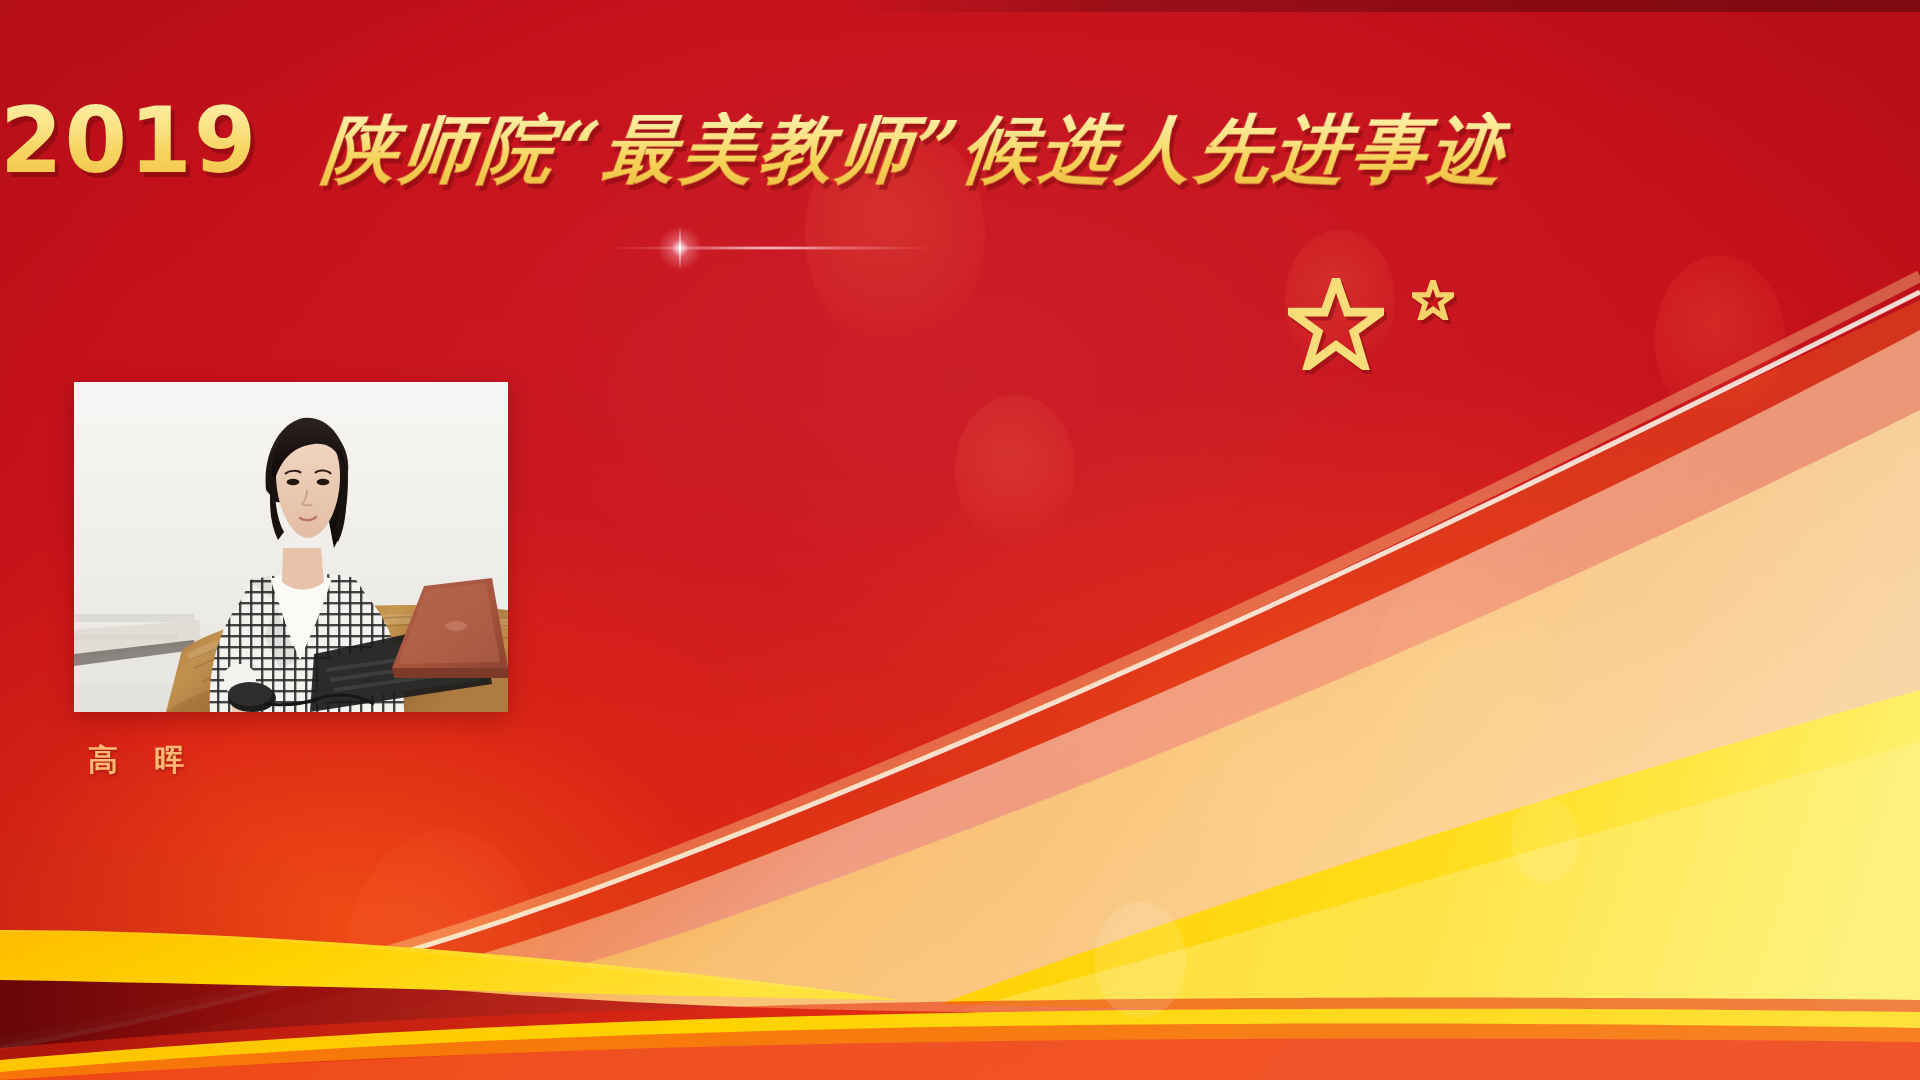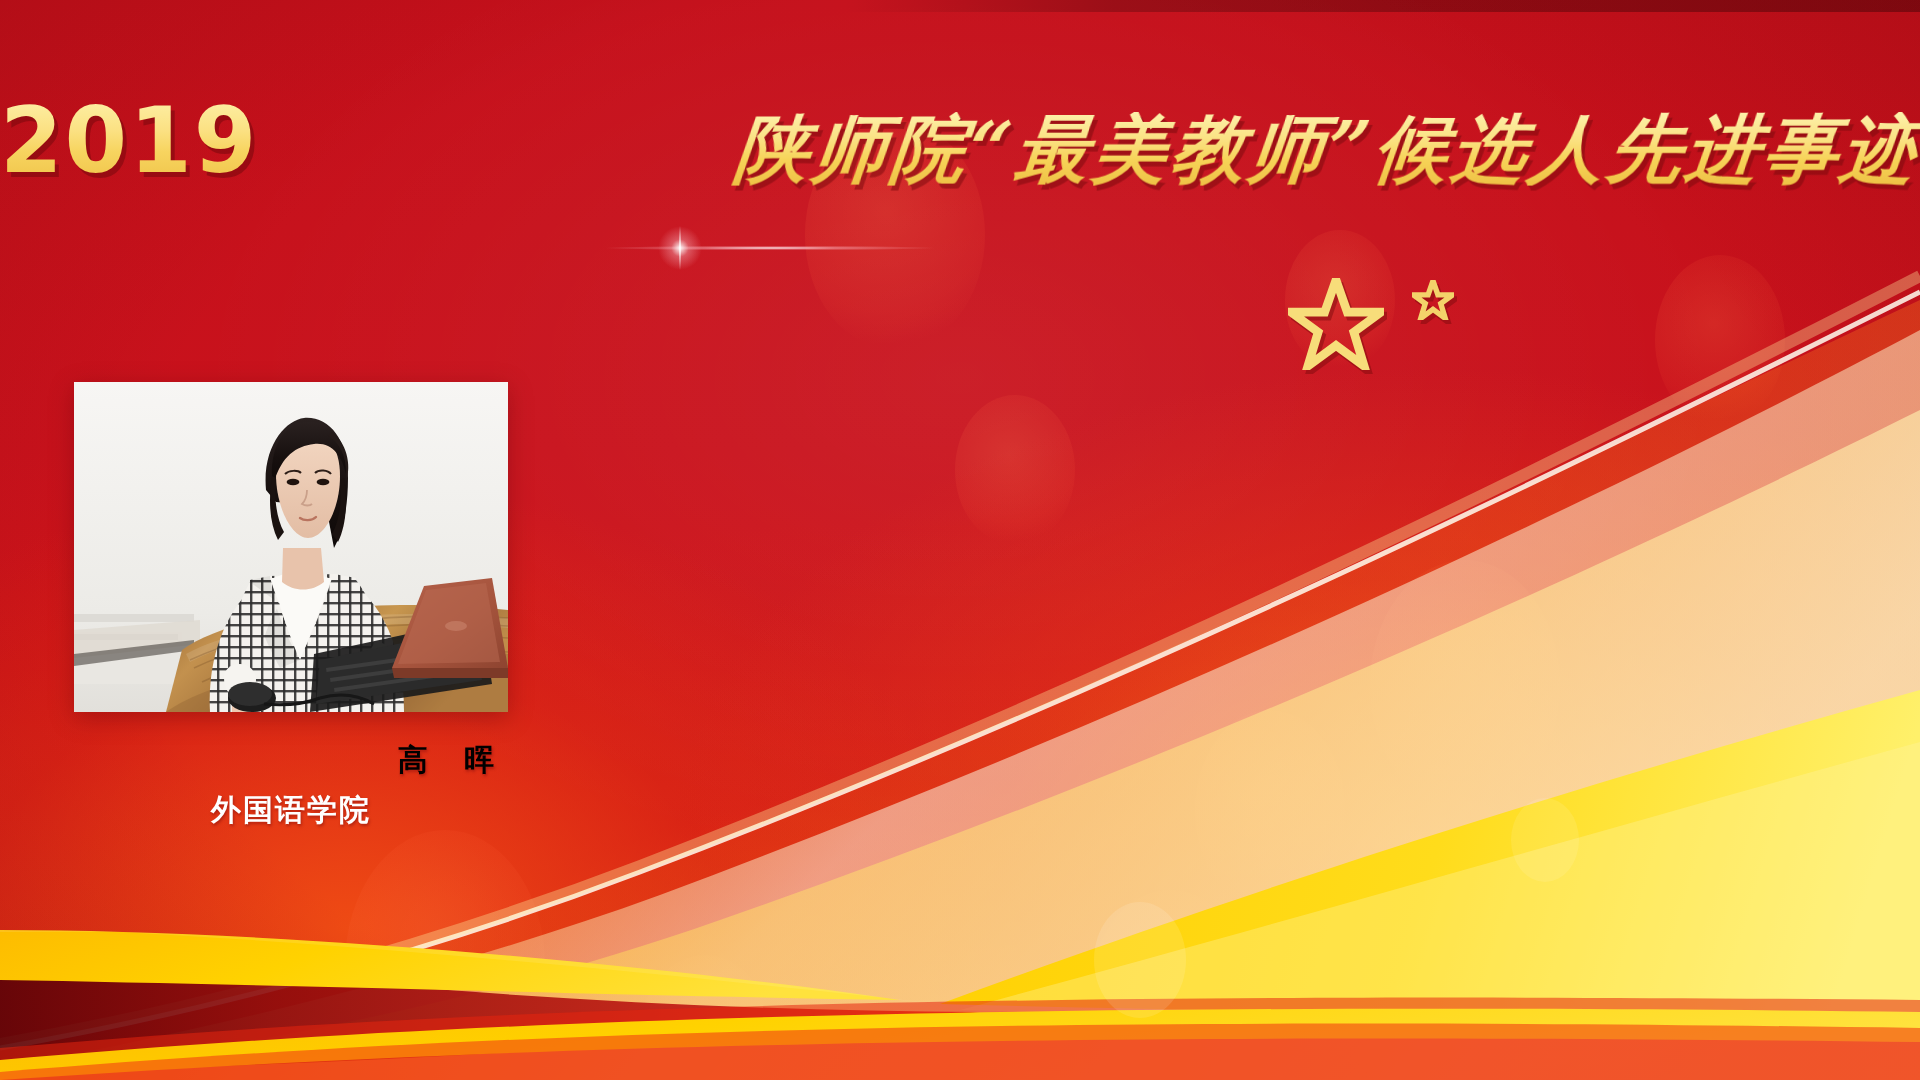--- a/index.html
+++ b/index.html
@@ -77,21 +77,21 @@
     transform: translateX(-50%);
     background: linear-gradient(180deg, rgba(255,255,255,0) 0%, rgba(255,255,255,0.8) 50%, rgba(255,255,255,0) 100%);
   }
 
   
   .title-row {
     position: absolute;
     left: 0; right: 0; top: 96px;
     display: flex;
     align-items: flex-end;
-    justify-content: space-between;
+    justify-content: flex-start;
     gap: 64px;
     pointer-events: none;
   }
   .year {
     font-family: "DejaVu Sans", sans-serif;
     font-weight: 700;
     font-size: 90px;
     letter-spacing: 2px;
     line-height: 1;
     background: linear-gradient(180deg, #fdf0a8 0%, #fbe183 38%, #f7d45f 62%, #efc248 100%);
@@ -138,22 +138,22 @@
     position: absolute; inset: 0;
     background: linear-gradient(180deg,#f2f2f0 0%, #eceae6 58%, #e6e3de 100%);
     overflow: hidden;
   }
   .photo svg { display:block; width:100%; height:100%; }
 
   .person-name {
     position: absolute;
     left: 74px; top: 740px;
     width: 434px;
-    text-align: right;
-    color: #000000;
+    text-align: left;
+    color: #fdba74;
     font-weight: 700;
     font-size: 30px;
     letter-spacing: 14px;
     text-indent: 14px;
     text-shadow: 1px 2px 3px rgba(110,6,10,0.45);
   }
   .person-dept {
     position: absolute;
     left: 74px; top: 790px;
     width: 434px;
@@ -394,16 +394,15 @@
         <ellipse cx="178" cy="316" rx="24" ry="14" fill="#1d1d1d"></ellipse>
         <ellipse cx="176" cy="312" rx="22" ry="12" fill="#2e2e2e"></ellipse>
         <path d="M190,322 C210,324 230,322 246,316" stroke="#151515" stroke-width="3" fill="none"></path>
 
         <path d="M246,316 C268,310 286,314 300,322" stroke="#171717" stroke-width="3" fill="none"></path>
       </svg>
     </div>
   </div>
 
   <div class="person-name">高  晖</div>
-  <div class="person-dept">外国语学院</div>
 
 
 </div>
 
 </body></html>

